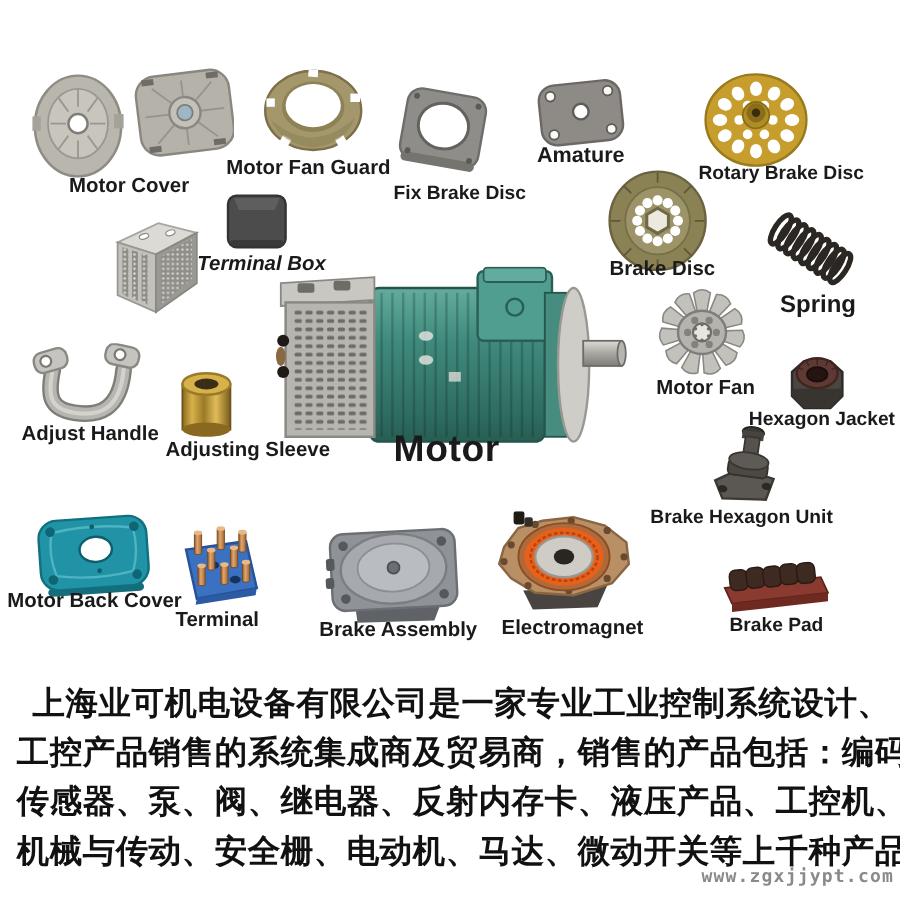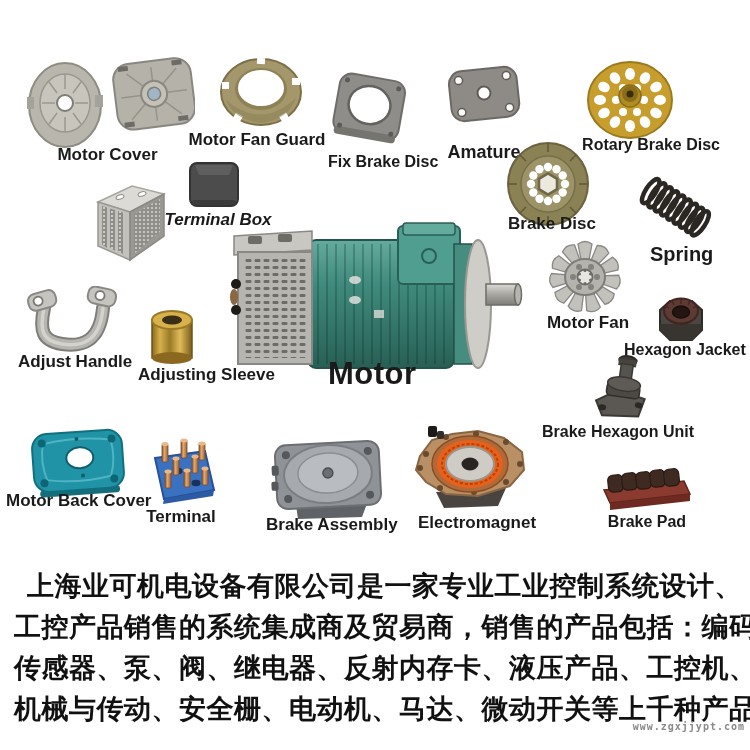--- a/index.html
+++ b/index.html
@@ -7,21 +7,21 @@
          font-family:"Liberation Sans",sans-serif;}
   .part{position:absolute;}
   .part svg{display:block;width:100%;height:100%;}
   .part-label{position:absolute;color:#1a1a1a;font-weight:700;text-align:center;
               font-size:17px;line-height:1.1;white-space:nowrap;}
   .big-label{font-size:31px;letter-spacing:0.5px;}
   .desc{position:absolute;left:14px;top:566px;width:728px;color:#111;
         font-weight:700;font-size:27px;line-height:41px;letter-spacing:0.5px;}
   .desc div{white-space:nowrap;text-align:right;}
   .watermark{position:absolute;right:5px;top:721px;color:#8a8a8a;
-             font-family:"DejaVu Sans Mono",monospace;font-size:10px;
+             font-family:"DejaVu Sans Mono",monospace;font-size:15px;
              font-weight:700;letter-spacing:1px;}
 </style>
 </head>
 <body>
 
 <div id="stage">
 
   <div class="part" style="left:25px;top:55px;width:170px;height:95px;">
     <svg viewBox="0 0 170 95">
       <ellipse cx="40" cy="50" rx="36" ry="42" fill="#b9b6ae" stroke="#8f8c84" stroke-width="2"></ellipse>
@@ -99,21 +99,21 @@
       <g transform="rotate(-6 40 30)">
         <rect x="6" y="6" width="68" height="50" rx="13" fill="#8e8a86" stroke="#6c6864" stroke-width="2"></rect>
         <circle cx="40" cy="30" r="6.5" fill="#ffffff" stroke="#5f5b57" stroke-width="2"></circle>
         <circle cx="16" cy="15" r="4" fill="#fafaf8" stroke="#5f5b57" stroke-width="1.5"></circle>
         <circle cx="64" cy="15" r="4" fill="#fafaf8" stroke="#5f5b57" stroke-width="1.5"></circle>
         <circle cx="16" cy="47" r="4" fill="#fafaf8" stroke="#5f5b57" stroke-width="1.5"></circle>
         <circle cx="64" cy="47" r="4" fill="#fafaf8" stroke="#5f5b57" stroke-width="1.5"></circle>
       </g>
     </svg>
   </div>
-  <div class="part-label" style="left:440px;top:120px;width:88px;font-size:18px;margin-top:23px;">Amature</div>
+  <div class="part-label" style="left:440px;top:120px;width:88px;font-size:18px;">Amature</div>
 
   <div class="part" style="left:585px;top:60px;width:90px;height:82px;">
     <svg viewBox="0 0 90 82">
       <ellipse cx="45" cy="40" rx="42" ry="38" fill="#c79e2d" stroke="#9a7a1e" stroke-width="2"></ellipse>
       <g fill="#ffffff">
         <ellipse cx="75" cy="40" rx="6" ry="5"></ellipse>
           <ellipse cx="71" cy="53" rx="6" ry="5" transform="rotate(30 71 53)"></ellipse>
         <ellipse cx="60" cy="62" rx="6" ry="5" transform="rotate(60 60 62)"></ellipse>
           <ellipse cx="45" cy="66" rx="6" ry="5" transform="rotate(90 45 66)"></ellipse>
         <ellipse cx="30" cy="62" rx="6" ry="5" transform="rotate(120 30 62)"></ellipse>

